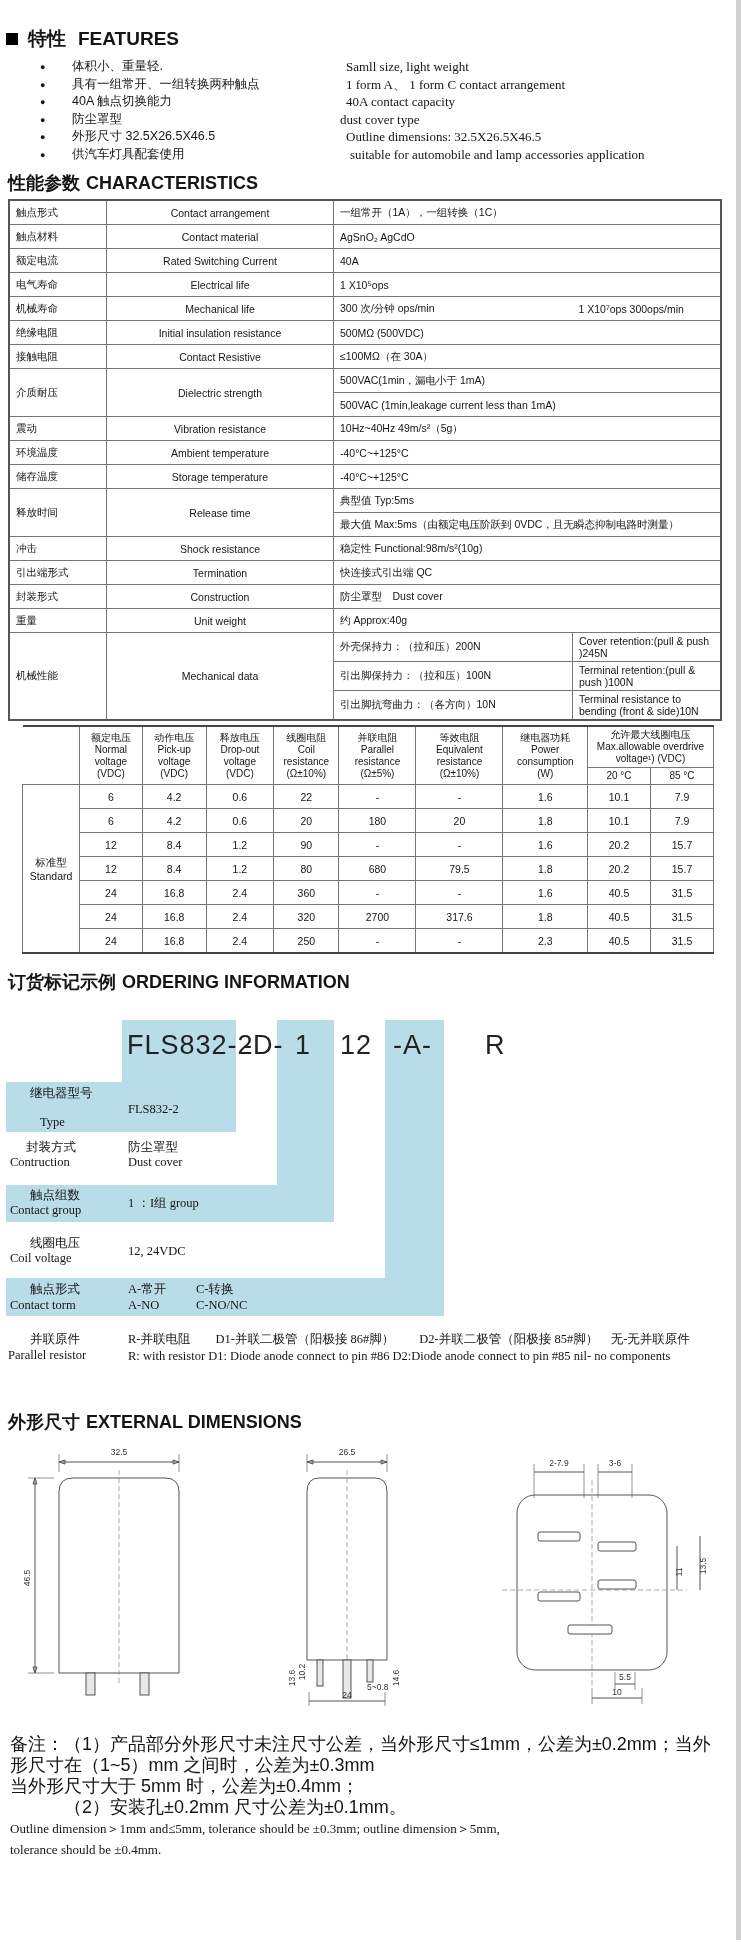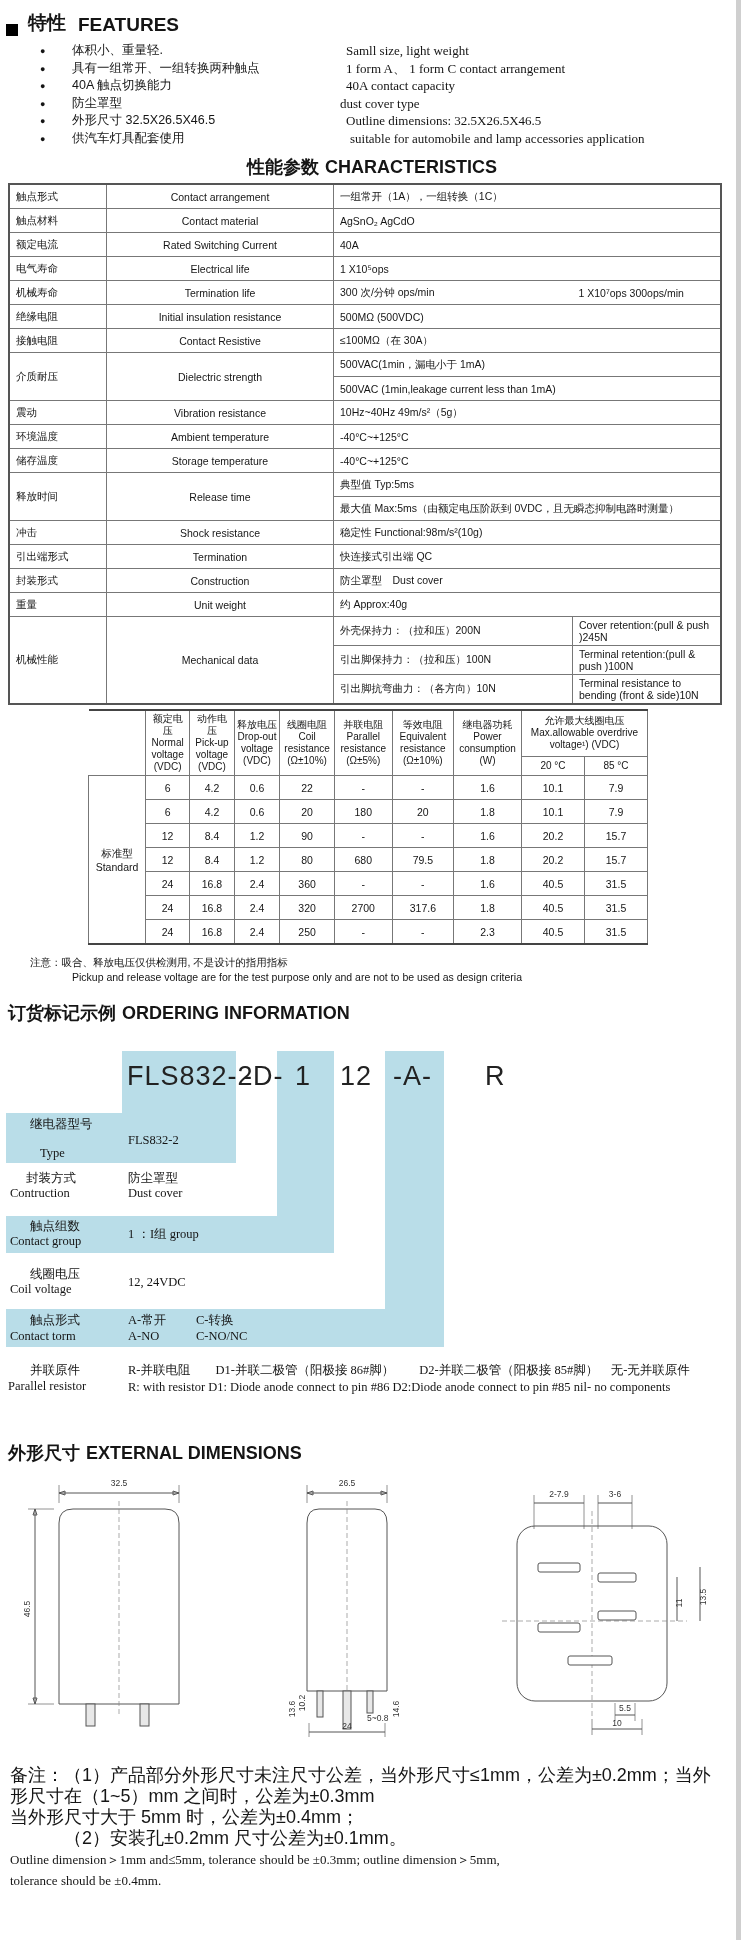--- a/index.html
+++ b/index.html
@@ -4,37 +4,37 @@
 <style>
   html,body{margin:0;padding:0;background:#fff;}
   body{width:741px;font-family:"Liberation Sans",sans-serif;color:#151515;}
   .page{width:741px;box-sizing:border-box;position:relative;padding:6px 0 14px 0;border-right:5px solid #cfcfcf;min-height:1940px;background:#fff;}
 
   
   .sec-title{font-size:18px;font-weight:bold;margin:16px 0 4px 8px;letter-spacing:0;}
   .sec-title .en{margin-left:6px;}
 
   
-  .feat-header{font-size:19px;font-weight:bold;margin:4px 0 6px 6px;display:flex;align-items:flex-end;}
+  .feat-header{font-size:19px;font-weight:bold;margin:20px 0 6px 6px;display:flex;align-items:center;}
   .feat-header .sq{width:12px;height:12px;background:#000;display:inline-block;margin-right:10px;}
   .feat-list{margin-left:40px;}
   .feat-row{display:flex;font-size:12.5px;line-height:17.5px;}
   .feat-row .bullet{width:10px;font-size:9px;margin-right:22px;position:relative;top:1px;}
   .feat-row .zh{width:240px;}
   .feat-row .en{font-family:"Liberation Serif",serif;font-size:13px;}
 
   
   table.char{border-collapse:collapse;width:714px;margin:2px 0 0 8px;border:2px solid #555;}
   table.char td{border:1px solid #777;font-size:10.5px;padding:2px 6px;height:19px;vertical-align:middle;}
   table.char td.c1{width:84px;}
   table.char td.c2{width:214px;text-align:center;}
   table.char td.c3{width:226px;}
 
   
-  table.coil{border-collapse:collapse;margin:4px auto 0;width:560px;border-top:2px solid #444;border-bottom:2px solid #444;}
+  table.coil{border-collapse:collapse;margin:4px auto 0;width:692px;border-top:2px solid #444;border-bottom:2px solid #444;}
   table.coil th,table.coil td{border:1px solid #777;font-size:10px;font-weight:normal;text-align:center;padding:2px 2px;}
   table.coil th{line-height:12px;}
   table.coil td{height:19px;font-size:10.5px;}
   table.coil .stdcol{width:52px;border-top:1px solid #444;}
   .coil-note{margin:10px 0 0 30px;font-size:10.5px;line-height:15px;}
   .coil-note .en{margin-left:42px;}
 
   
   .ordering{position:relative;height:392px;margin-top:8px;}
   .hl{position:absolute;z-index:0;}
@@ -93,21 +93,21 @@
         <span class="zh">外形尺寸 32.5X26.5X46.5</span>
         <span class="en" style="margin-left:34px;">Outline dimensions: 32.5X26.5X46.5</span>
       </div>
     <div class="feat-row">
         <span class="bullet">●</span>
         <span class="zh">供汽车灯具配套使用</span>
         <span class="en" style="margin-left:38px;">suitable for automobile and lamp accessories application</span>
       </div>
   </div>
 
-  <div class="sec-title" style="margin-top:8px;text-align:center;">
+  <div class="sec-title" style="margin-top:8px;">
     <span>性能参数</span><span class="en">CHARACTERISTICS</span>
   </div>
   <table class="char">
     <tbody>
         <tr>
           <td class="c1">触点形式</td>
           <td class="c2">Contact arrangement</td>
           <td colspan="2">一组常开（1A），一组转换（1C）</td>
         </tr>
     <tr>
@@ -120,21 +120,21 @@
           <td class="c2">Rated Switching Current</td>
           <td colspan="2">40A</td>
         </tr>
     <tr>
           <td class="c1">电气寿命</td>
           <td class="c2">Electrical life</td>
           <td colspan="2">1 X10⁵ops</td>
         </tr>
     <tr>
           <td class="c1">机械寿命</td>
-          <td class="c2">Termination life</td>
+          <td class="c2">Mechanical life</td>
           <td class="c3" style="border-right:none;">300 次/分钟 ops/min</td>
           <td style="border-left:none;">1 X10⁷ops 300ops/min</td>
         </tr>
     <tr>
           <td class="c1">绝缘电阻</td>
           <td class="c2">Initial insulation resistance</td>
           <td colspan="2">500MΩ (500VDC)</td>
         </tr>
     <tr>
           <td class="c1">接触电阻</td>
@@ -299,24 +299,20 @@
           <td>2.4</td>
           <td>250</td>
           <td>-</td>
           <td>-</td>
           <td>2.3</td>
           <td>40.5</td>
           <td>31.5</td>
         </tr>
   </tbody>
     </table>
-  <div class="coil-note">
-    <div class="zh">注意：吸合、释放电压仅供检测用, 不是设计的指用指标</div>
-    <div class="en">Pickup and release voltage are for the test purpose only and are not to be used as design criteria</div>
-  </div>
 
   <div class="sec-title">
     <span>订货标记示例</span><span class="en">ORDERING INFORMATION</span>
   </div>
   <div class="ordering">
     <div class="hl" style="left: 122px; top: 18px; width: 114px; height: 112px; background: rgb(185, 221, 232);"></div>
     <div class="hl" style="left: 6px; top: 80px; width: 230px; height: 50px; background: rgb(185, 221, 232);"></div>
     <div class="hl" style="left: 277px; top: 18px; width: 57px; height: 202px; background: rgb(185, 221, 232);"></div>
     <div class="hl" style="left: 6px; top: 183px; width: 328px; height: 37px; background: rgb(185, 221, 232);"></div>
     <div class="hl" style="left: 385px; top: 18px; width: 59px; height: 296px; background: rgb(185, 221, 232);"></div>

